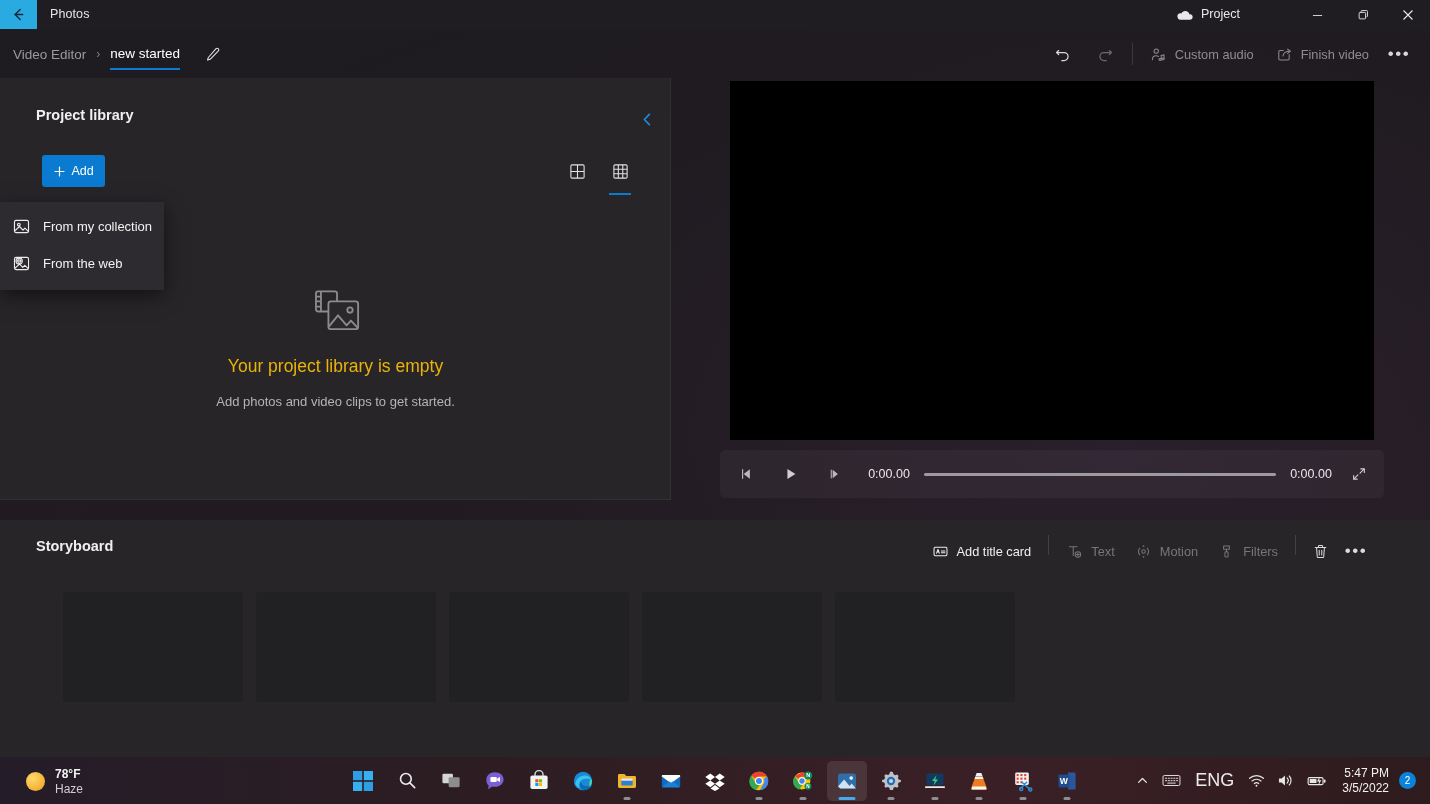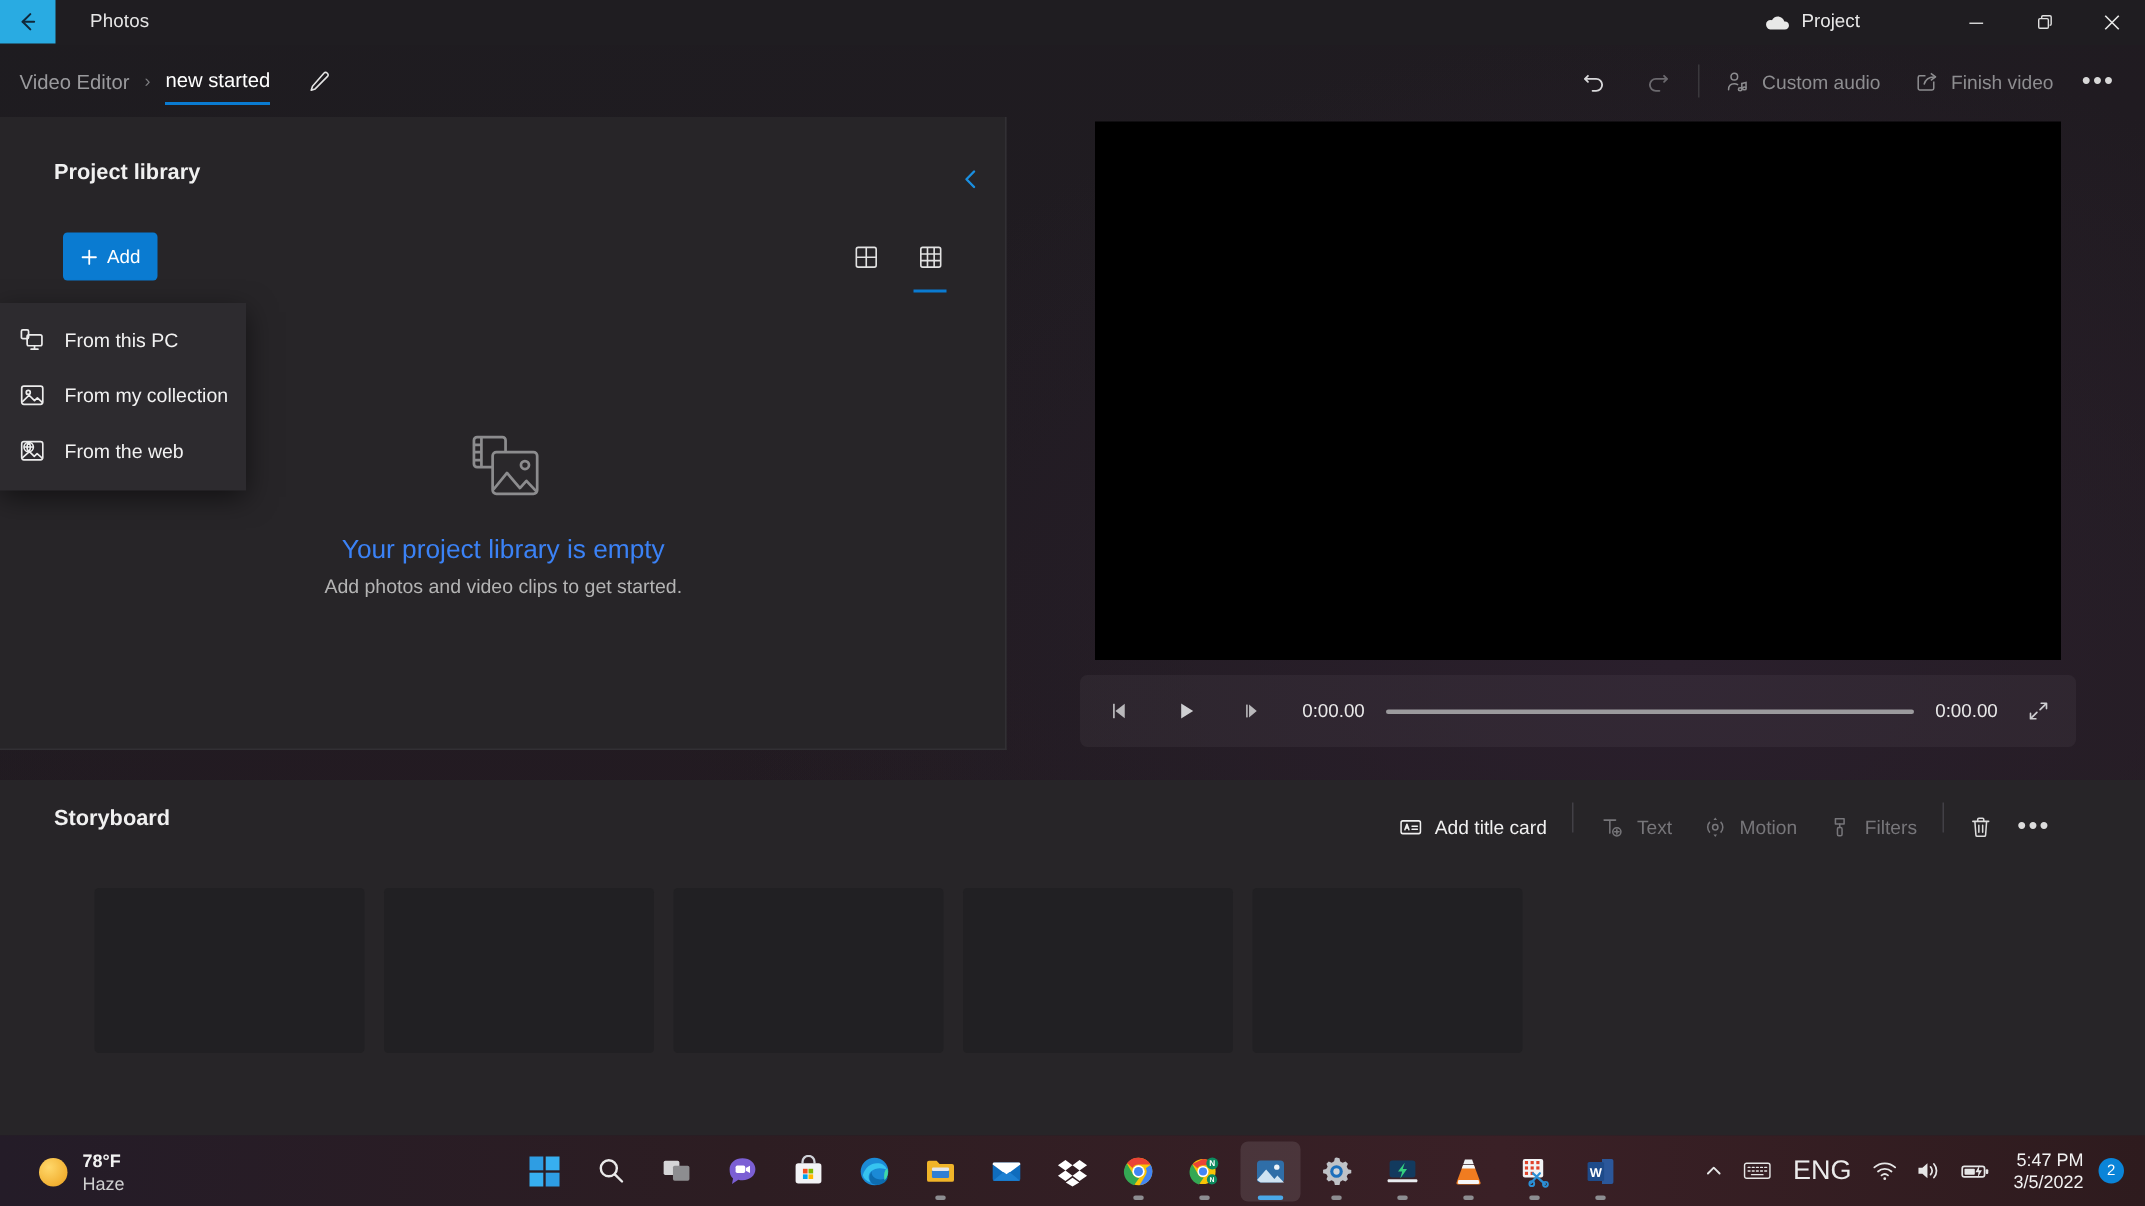--- a/index.html
+++ b/index.html
@@ -24,21 +24,21 @@
     position: absolute; top: 0; left: 0; width: 1430px; height: 30px;
     background: #1f1d21;
   }
   .back-btn {
     position: absolute; left: 0; top: 0; width: 37px; height: 29px;
     background: #29ABE2; display: flex; align-items: center; justify-content: center;
     cursor: pointer;
   }
   .back-btn svg { display:block; }
   .app-title {
-    position: absolute; left: 60px; top: 7px;
+    position: absolute; left: 50px; top: 7px;
     font-size: 12.5px; color: #e6e6e6; letter-spacing: .1px;
   }
   .onedrive {
     position: absolute; left: 1175px; top: 7px;
     display: flex; align-items: center; gap: 7px;
     font-size: 12.5px; color: #e8e8e8;
   }
   .win-controls {
     position: absolute; right: 0; top: 0; height: 30px; display: flex;
   }
@@ -121,21 +121,21 @@
     content: ''; position: absolute; bottom: -9px; left: 4px;
     width: 22px; height: 2px; background: #0a7bd1;
   }
 
   .empty-state {
     position: absolute; left: 0; top: 210px; width: 671px;
     display: flex; flex-direction: column; align-items: center;
     pointer-events: none;
   }
   .empty-icon { margin-bottom: 22px; margin-left: 4px; }
-  .empty-title { font-size: 17.5px; color: #3b82f6; margin-bottom: 6px; }
+  .empty-title { font-size: 17.5px; color: #eab308; margin-bottom: 17px; }
   .empty-sub { font-size: 13px; color: #b4b4b4; }
 
   
   .dropdown {
     position: absolute; left: 0; top: 202px; width: 164px;
     background: #2d2b2f;
     box-shadow: 0 5px 18px rgba(0,0,0,.55);
     padding: 6px 0 8px 0;
     z-index: 40;
   }
@@ -405,28 +405,20 @@
           <circle cx="39.5" cy="23" r="2.8"></circle>
           <path d="M17.6 40 L27 28.5 L36 39 L40.5 34 L47.6 41.5" stroke-linejoin="round"></path>
         </svg>
       </div>
       <div class="empty-title">Your project library is empty</div>
       <div class="empty-sub">Add photos and video clips to get started.</div>
     </div>
   </div>
 
   <div class="dropdown">
-    <div class="dd-item">
-      <svg width="19" height="19" viewBox="0 0 20 20" fill="none" stroke="#ececec" stroke-width="1.2">
-        <rect x="2.4" y="3" width="5" height="6.2" rx="1"></rect>
-        <rect x="6.4" y="6.6" width="10.4" height="7.6" rx="1.2"></rect>
-        <path d="M9.2 16.6 H14 M11.6 14.2 V16.6" stroke-linecap="round"></path>
-      </svg>
-      <span class="dd-label">From this PC</span>
-    </div>
     <div class="dd-item">
       <svg width="19" height="19" viewBox="0 0 20 20" fill="none" stroke="#ececec" stroke-width="1.2">
         <rect x="2.6" y="3.6" width="14.8" height="12.8" rx="1.6"></rect>
         <circle cx="7.2" cy="8" r="1.4"></circle>
         <path d="M3 14.6 L7.8 10 L11.6 13.8 L13.6 11.8 L17.2 15.2" stroke-linejoin="round"></path>
       </svg>
       <span class="dd-label">From my collection</span>
     </div>
     <div class="dd-item">
       <svg width="19" height="19" viewBox="0 0 20 20" fill="none" stroke="#ececec" stroke-width="1.15">

